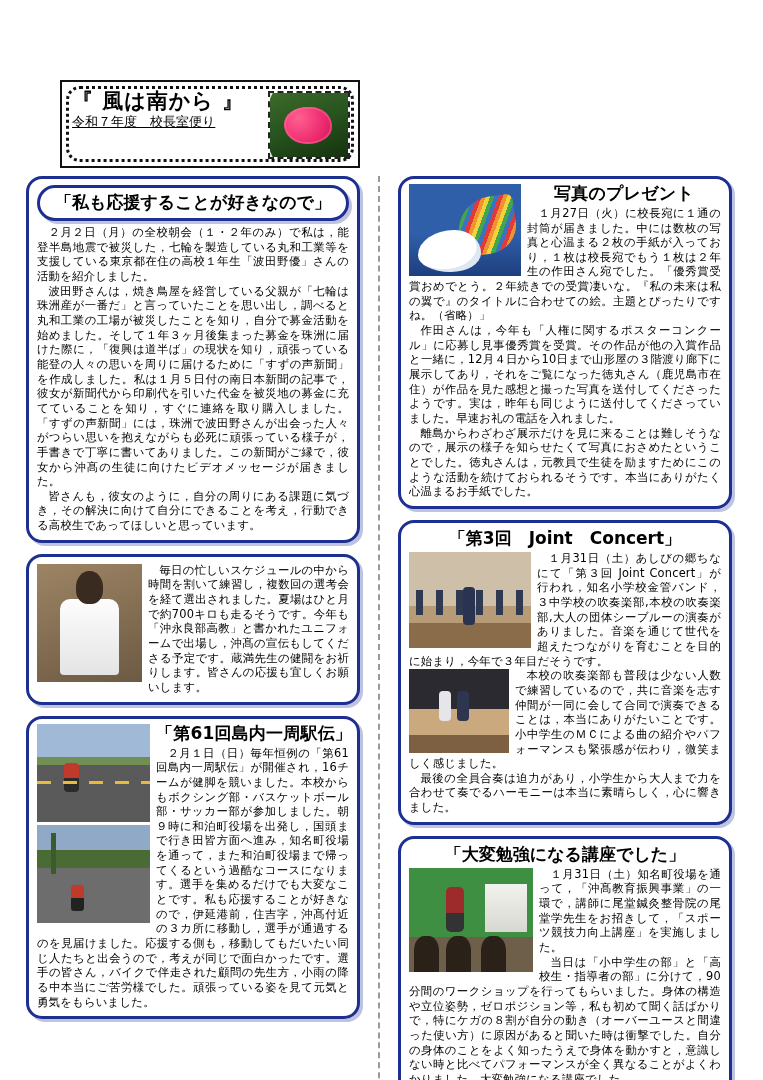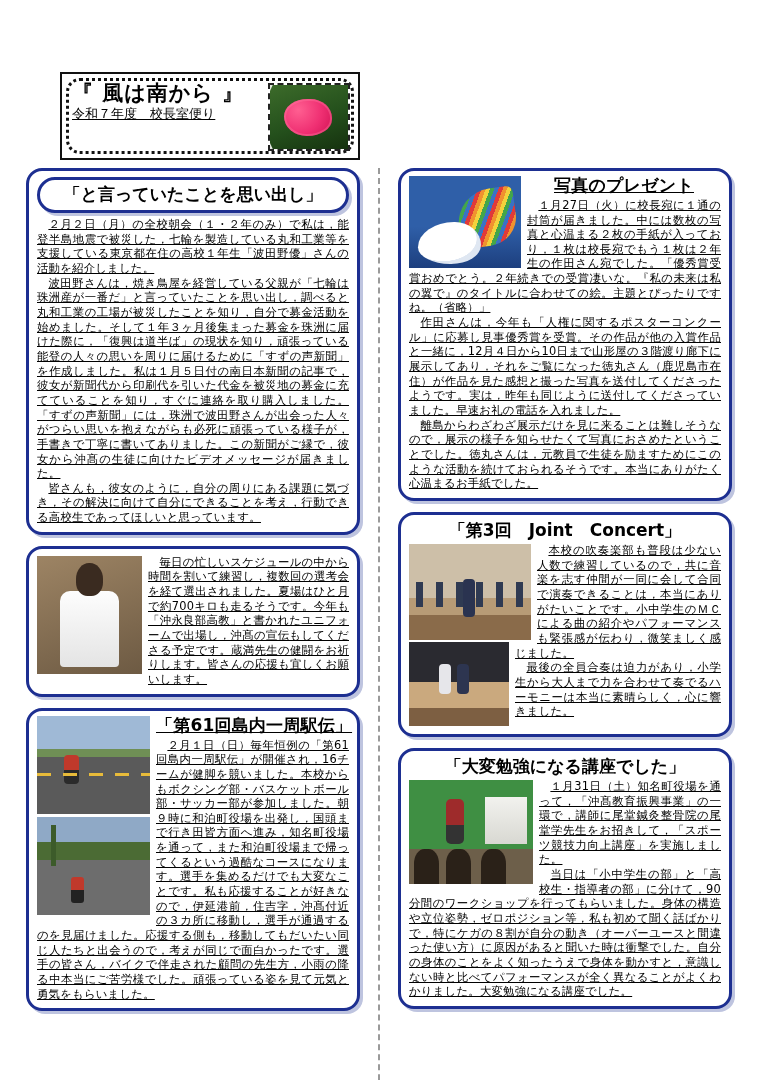--- a/index.html
+++ b/index.html
@@ -1,17 +1,17 @@
 <!DOCTYPE html>
 <html><head>
 <meta charset="utf-8">
 <style>
   html,body{margin:0;padding:0;background:#ffffff;}
   body{width:763px;height:1080px;font-family:"DejaVu Sans","Liberation Sans",sans-serif;color:#000;}
-  .page{position:relative;width:763px;height:900px;box-sizing:border-box;padding:38px 26px 18px 26px;}
+  .page{position:relative;width:763px;height:900px;box-sizing:border-box;padding:38px 26px 18px 26px;margin-top:8px;}
 
   
   .masthead{position:relative;margin:34px 0 0 34px;width:300px;height:88px;box-sizing:border-box;
     border:2px solid #111;background:#fff;}
   .masthead:before{content:"";position:absolute;left:4px;top:4px;right:4px;bottom:4px;
     border:3px dotted #111;border-radius:14px;pointer-events:none;}
   .mast-inner{position:relative;display:flex;align-items:flex-start;height:100%;padding:7px 8px 0 10px;box-sizing:border-box;}
   .mast-text{flex:1;}
   .mast-title{font-size:21px;font-weight:bold;letter-spacing:1px;line-height:1.15;white-space:pre;}
   .mast-sub{font-size:13px;line-height:1.35;white-space:pre;text-decoration:underline;}
@@ -29,21 +29,21 @@
     box-shadow:3px 3px 0 rgba(40,60,150,.30);margin-bottom:11px;padding:6px 8px 7px 8px;box-sizing:border-box;}
   .article.tight{padding-top:4px;}
 
   .headbox{position:relative;display:block;border:3px solid #1d2f91;border-radius:18px;background:#fff;
     box-shadow:3px 3px 0 rgba(40,60,150,.30);text-align:center;padding:3px 6px 4px 6px;margin:0 0 4px 0;}
   .headbox .ht{font-size:17px;font-weight:bold;letter-spacing:0px;white-space:nowrap;}
 
   .inline-head{font-size:17px;font-weight:bold;text-align:center;margin:0 0 1px 0;white-space:nowrap;}
 
   .body-txt{font-size:11.4px;line-height:1.285;text-align:justify;text-justify:inter-character;
-    letter-spacing:.2px;font-family:"DejaVu Sans","Liberation Sans",sans-serif;text-decoration:underline;}
+    letter-spacing:.2px;font-family:"DejaVu Sans","Liberation Sans",sans-serif;}
   .body-txt p{margin:0;text-indent:1em;}
 
   .photo{position:relative;overflow:hidden;background:#ccc;float:left;margin:1px 6px 1px 0;}
 
   
   .ph-hibiscus{background:
       radial-gradient(circle at 50% 55%, #e8356d 0 13%, rgba(232,53,109,0) 14%),
       linear-gradient(115deg, rgba(255,255,255,.85) 0 2px, rgba(255,255,255,0) 3px 17px),
       linear-gradient(65deg, rgba(255,255,255,.85) 0 2px, rgba(255,255,255,0) 3px 17px),
       linear-gradient(160deg,#3c6b2a,#24501c 55%,#16320f);}
@@ -114,21 +114,21 @@
       </div>
     </div>
   </div>
 
   <div class="cols">
 
     <div class="col col-left">
 
       <div class="article">
         <div class="headbox">
-          <span class="ht">「と言っていたことを思い出し」</span>
+          <span class="ht">「私も応援することが好きなので」</span>
         </div>
         <div class="body-txt">
           <p>２月２日（月）の全校朝会（１・２年のみ）で私は，能登半島地震で被災した，七輪を製造している丸和工業等を支援している東京都在住の高校１年生「波田野優」さんの活動を紹介しました。</p>
           <p>波田野さんは，焼き鳥屋を経営している父親が「七輪は珠洲産が一番だ」と言っていたことを思い出し，調べると丸和工業の工場が被災したことを知り，自分で募金活動を始めました。そして１年３ヶ月後集まった募金を珠洲に届けた際に，「復興は道半ば」の現状を知り，頑張っている能登の人々の思いを周りに届けるために「すずの声新聞」を作成しました。私は１月５日付の南日本新聞の記事で，彼女が新聞代から印刷代を引いた代金を被災地の募金に充てていることを知り，すぐに連絡を取り購入しました。「すずの声新聞」には，珠洲で波田野さんが出会った人々がつらい思いを抱えながらも必死に頑張っている様子が，手書きで丁寧に書いてありました。この新聞がご縁で，彼女から沖髙の生徒に向けたビデオメッセージが届きました。</p>
           <p>皆さんも，彼女のように，自分の周りにある課題に気づき，その解決に向けて自分にできることを考え，行動できる高校生であってほしいと思っています。</p>
         </div>
       </div>
 
       <div class="article">
         <div class="body-txt clearfix">
@@ -159,20 +159,21 @@
           <p>１月27日（火）に校長宛に１通の封筒が届きました。中には数枚の写真と心温まる２枚の手紙が入っており，１枚は校長宛でもう１枚は２年生の作田さん宛でした。「優秀賞受賞おめでとう。２年続きでの受賞凄いな。『私の未来は私の翼で』のタイトルに合わせての絵。主題とぴったりですね。（省略）」</p>
           <p>作田さんは，今年も「人権に関するポスターコンクール」に応募し見事優秀賞を受賞。その作品が他の入賞作品と一緒に，12月４日から10日まで山形屋の３階渡り廊下に展示してあり，それをご覧になった徳丸さん（鹿児島市在住）が作品を見た感想と撮った写真を送付してくださったようです。実は，昨年も同じように送付してくださっていました。早速お礼の電話を入れました。</p>
           <p>離島からわざわざ展示だけを見に来ることは難しそうなので，展示の様子を知らせたくて写真におさめたということでした。徳丸さんは，元教員で生徒を励ますためにこのような活動を続けておられるそうです。本当にありがたく心温まるお手紙でした。</p>
         </div>
       </div>
 
       <div class="article tight">
         <div class="inline-head">「第3回　Joint　Concert」</div>
         <div class="body-txt clearfix">
           <div class="photo ph-concert" style="width:122px;height:96px;"></div>
+          <p>１月31日（土）あしびの郷ちなにて「第３回 Joint Concert」が行われ，知名小学校金管バンド，３中学校の吹奏楽部,本校の吹奏楽部,大人の団体シーブルーの演奏がありました。音楽を通じて世代を超えたつながりを育むことを目的に始まり，今年で３年目だそうです。</p>
           <div class="photo ph-concert2" style="width:100px;height:84px;clear:left;"></div>
           <p>本校の吹奏楽部も普段は少ない人数で練習しているので，共に音楽を志す仲間が一同に会して合同で演奏できることは，本当にありがたいことです。小中学生のＭＣによる曲の紹介やパフォーマンスも緊張感が伝わり，微笑ましく感じました。</p>
           <p>最後の全員合奏は迫力があり，小学生から大人まで力を合わせて奏でるハーモニーは本当に素晴らしく，心に響きました。</p>
         </div>
       </div>
 
       <div class="article tight">
         <div class="inline-head">「大変勉強になる講座でした」</div>
         <div class="body-txt clearfix">
           <div class="photo ph-lecture" style="width:124px;height:104px;">

